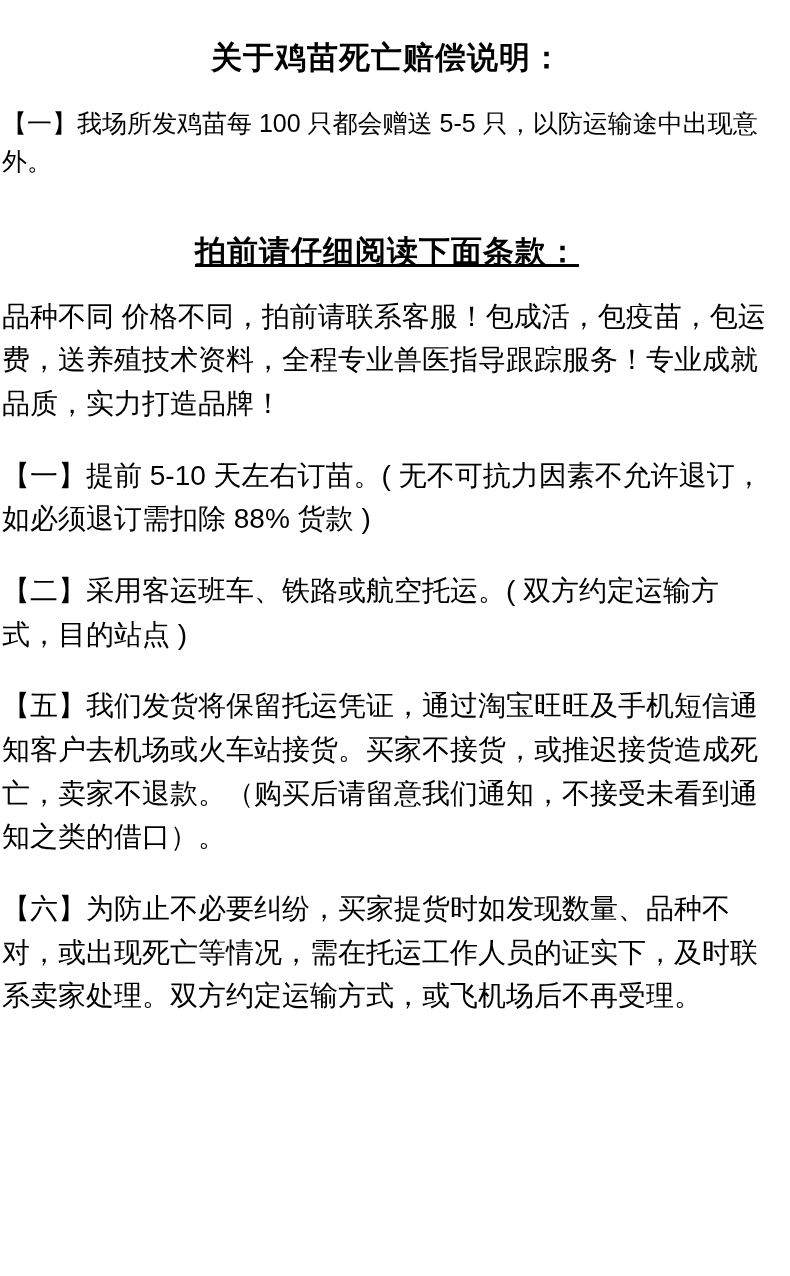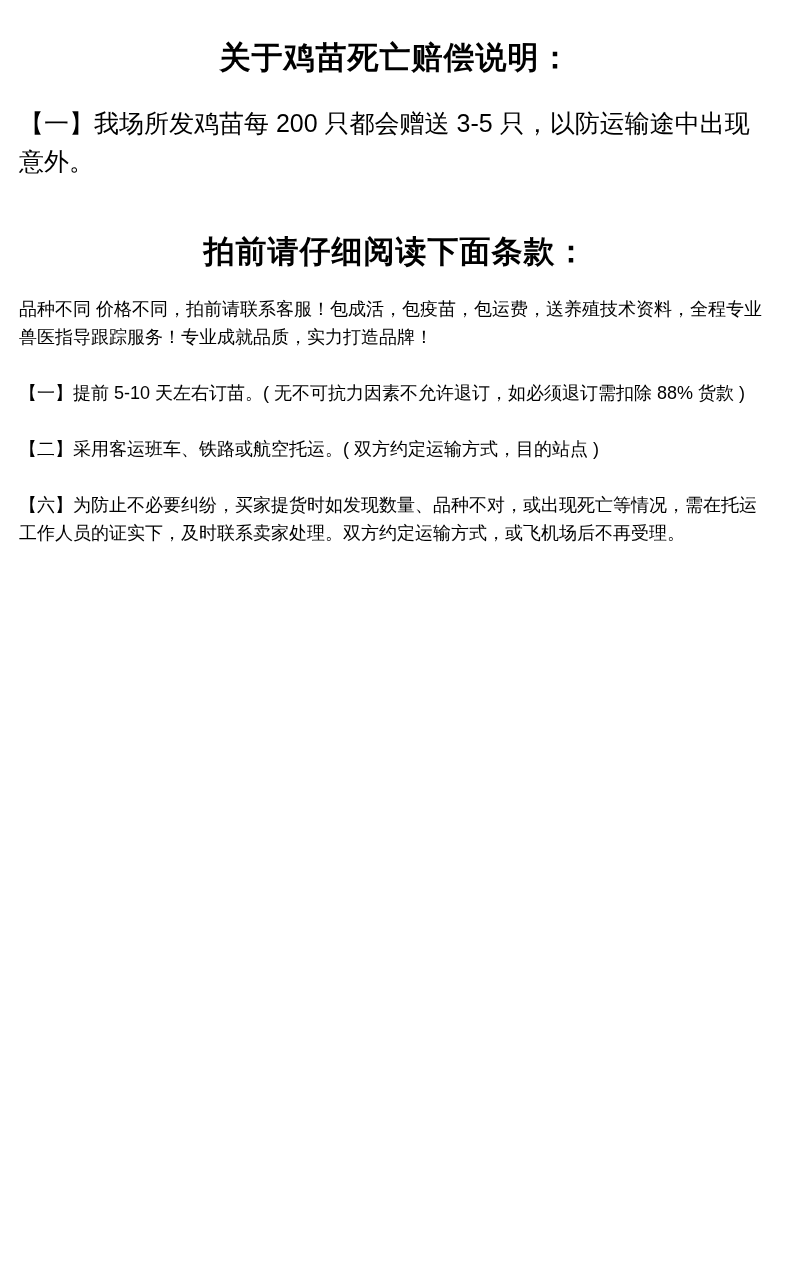--- a/index.html
+++ b/index.html
@@ -11,62 +11,64 @@
     width: 790px;
     min-height: 1276px;
     font-family: "Liberation Sans", "DejaVu Sans", sans-serif;
     color: #000000;
     -webkit-font-smoothing: antialiased;
   }
   .page {
     width: 790px;
     min-height: 1276px;
     box-sizing: border-box;
-    padding: 38px 18px 10px 19px;
+    padding: 38px 18px 10px 2px;
     background: #ffffff;
   }
   .section-title {
     text-align: center;
     font-size: 31px;
     font-weight: bold;
     letter-spacing: 1px;
     margin: 0 0 26px 0;
     line-height: 1.3;
   }
   .section-title.second {
     margin-top: 52px;
     margin-bottom: 22px;
+    text-decoration: underline;
   }
   .para {
     font-size: 25px;
     line-height: 1.52;
     margin: 0 0 26px 0;
     text-align: left;
     letter-spacing: 0px;
   }
   .para.small {
-    font-size: 18px;
+    font-size: 28px;
     line-height: 1.56;
     margin-bottom: 28px;
   }
   .para:last-child {
     margin-bottom: 0;
   }
 </style>
 </head>
 <body>
 
 <div class="page">
 
   <div class="doc-section">
     <h1 class="section-title">关于鸡苗死亡赔偿说明：</h1>
-    <p class="para">【一】我场所发鸡苗每 200 只都会赠送 3-5 只，以防运输途中出现意外。</p>
+    <p class="para">【一】我场所发鸡苗每 100 只都会赠送 5-5 只，以防运输途中出现意外。</p>
   </div>
 
   <div class="doc-section">
     <h1 class="section-title second">拍前请仔细阅读下面条款：</h1>
     <p class="para small">品种不同 价格不同，拍前请联系客服！包成活，包疫苗，包运费，送养殖技术资料，全程专业兽医指导跟踪服务！专业成就品质，实力打造品牌！</p>
     <p class="para small">【一】提前 5-10 天左右订苗。( 无不可抗力因素不允许退订，如必须退订需扣除 88% 货款 )</p>
     <p class="para small">【二】采用客运班车、铁路或航空托运。( 双方约定运输方式，目的站点 )</p>
+    <p class="para small">【五】我们发货将保留托运凭证，通过淘宝旺旺及手机短信通知客户去机场或火车站接货。买家不接货，或推迟接货造成死亡，卖家不退款。（购买后请留意我们通知，不接受未看到通知之类的借口）。</p>
     <p class="para small">【六】为防止不必要纠纷，买家提货时如发现数量、品种不对，或出现死亡等情况，需在托运工作人员的证实下，及时联系卖家处理。双方约定运输方式，或飞机场后不再受理。</p>
   </div>
 
 </div>
 
 </body></html>

